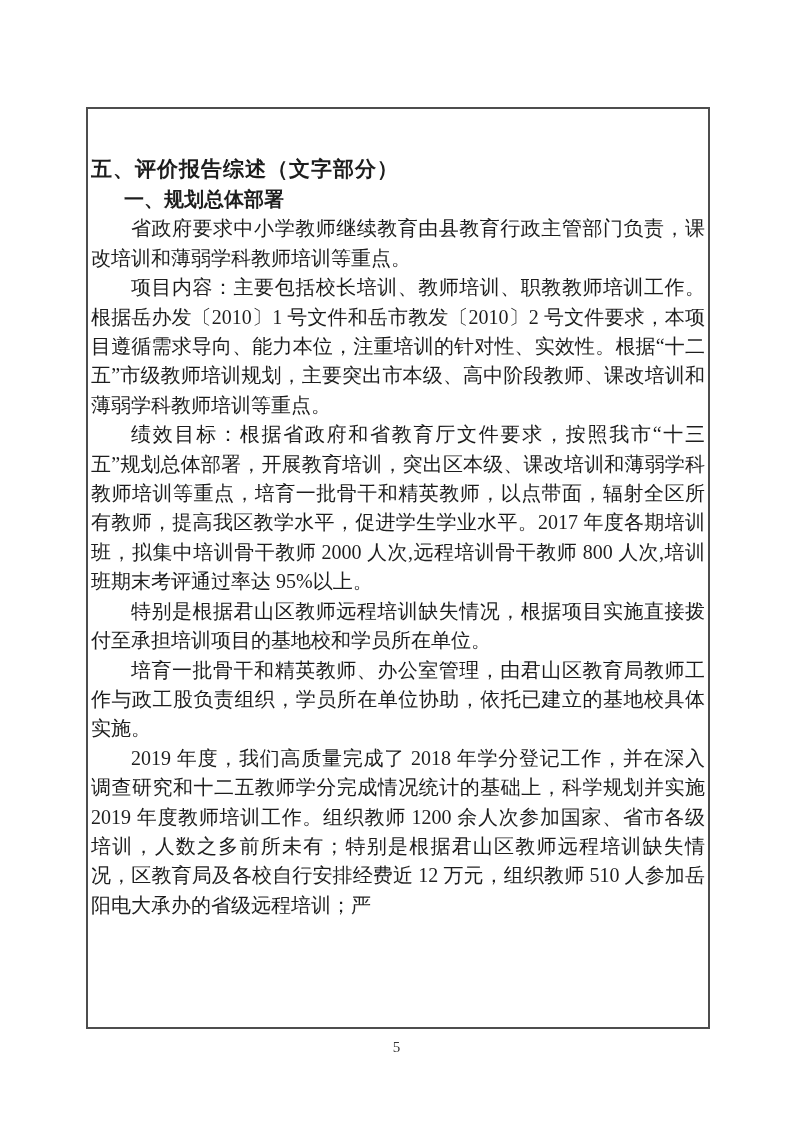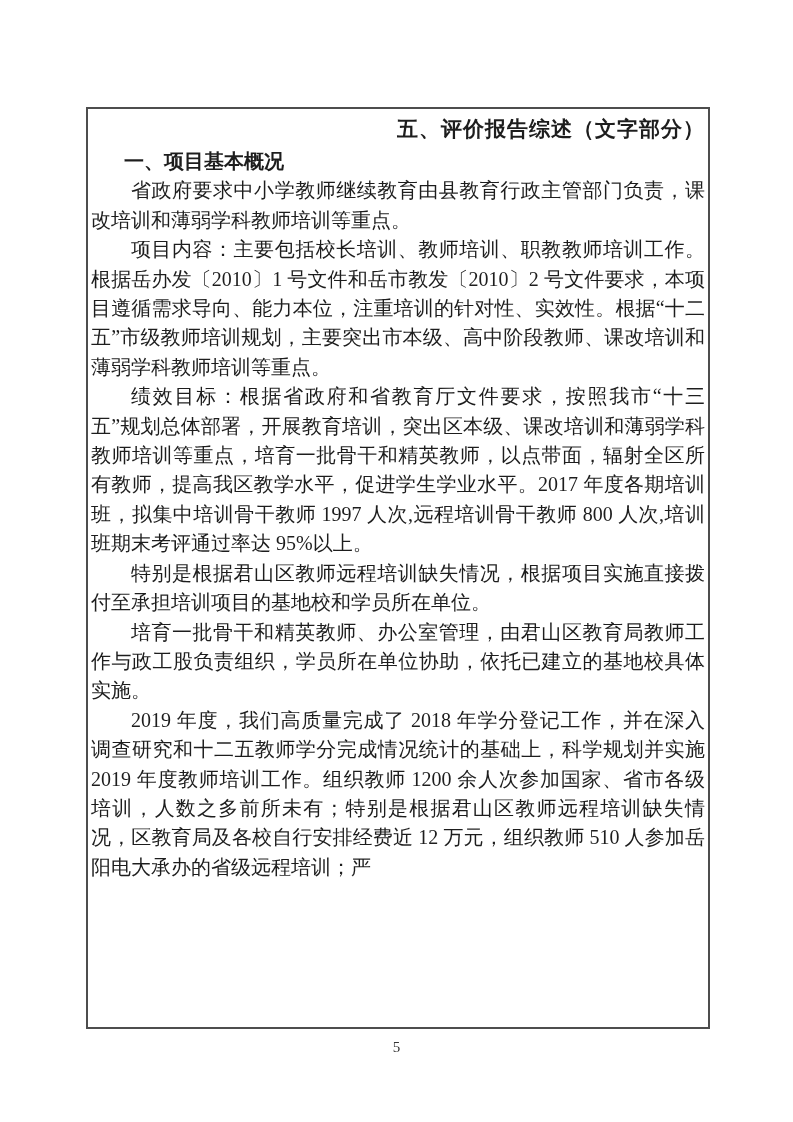--- a/index.html
+++ b/index.html
@@ -21,27 +21,28 @@
     left: 86px;
     top: 107px;
     width: 624px;
     height: 922px;
     box-sizing: border-box;
     border: 2px solid #4d4d4d;
     padding: 6px 3px 0 3px;
     overflow: hidden;
   }
   .doc-title {
-    text-align: right;
-    font-family: Liberation Mono, monospace;
+    text-align: left;
+    font-family: Liberation Sans, sans-serif;
     font-weight: bold;
     font-size: 21px;
     line-height: 32px;
     letter-spacing: 1px;
     white-space: nowrap;
+    margin-top: 38px;
   }
   .sec-heading {
     margin: 0;
     font-family: "Liberation Sans", "DejaVu Sans", sans-serif;
     font-weight: bold;
     font-size: 20px;
     line-height: 29.4px;
     text-indent: 33px;
   }
   .para {
@@ -68,28 +69,28 @@
 <body>
 
 <div class="page">
 
   <div class="report-box">
 
     <div class="doc-title">五、评价报告综述（文字部分）</div>
 
     <div>
 
-      <h2 class="sec-heading">一、项目基本概况</h2>
+      <h2 class="sec-heading">一、规划总体部署</h2>
 
 
       <p class="para">省政府要求中小学教师继续教育由县教育行政主管部门负责，课改培训和薄弱学科教师培训等重点。</p>
 
       <p class="para">项目内容：主要包括校长培训、教师培训、职教教师培训工作。根据岳办发〔2010〕1 号文件和岳市教发〔2010〕2 号文件要求，本项目遵循需求导向、能力本位，注重培训的针对性、实效性。根据“十二五”市级教师培训规划，主要突出市本级、高中阶段教师、课改培训和薄弱学科教师培训等重点。</p>
 
-      <p class="para">绩效目标：根据省政府和省教育厅文件要求，按照我市“十三五”规划总体部署，开展教育培训，突出区本级、课改培训和薄弱学科教师培训等重点，培育一批骨干和精英教师，以点带面，辐射全区所有教师，提高我区教学水平，促进学生学业水平。2017 年度各期培训班，拟集中培训骨干教师 1997 人次,远程培训骨干教师 800 人次,培训班期末考评通过率达 95%以上。</p>
+      <p class="para">绩效目标：根据省政府和省教育厅文件要求，按照我市“十三五”规划总体部署，开展教育培训，突出区本级、课改培训和薄弱学科教师培训等重点，培育一批骨干和精英教师，以点带面，辐射全区所有教师，提高我区教学水平，促进学生学业水平。2017 年度各期培训班，拟集中培训骨干教师 2000 人次,远程培训骨干教师 800 人次,培训班期末考评通过率达 95%以上。</p>
 
 
       <p class="para">特别是根据君山区教师远程培训缺失情况，根据项目实施直接拨付至承担培训项目的基地校和学员所在单位。</p>
 
 
       <p class="para">培育一批骨干和精英教师、办公室管理，由君山区教育局教师工作与政工股负责组织，学员所在单位协助，依托已建立的基地校具体实施。</p>
 
       <p class="para">2019 年度，我们高质量完成了 2018 年学分登记工作，并在深入调查研究和十二五教师学分完成情况统计的基础上，科学规划并实施 2019 年度教师培训工作。组织教师 1200 余人次参加国家、省市各级培训，人数之多前所未有；特别是根据君山区教师远程培训缺失情况，区教育局及各校自行安排经费近 12 万元，组织教师 510 人参加岳阳电大承办的省级远程培训；严</p>
 
     </div>

